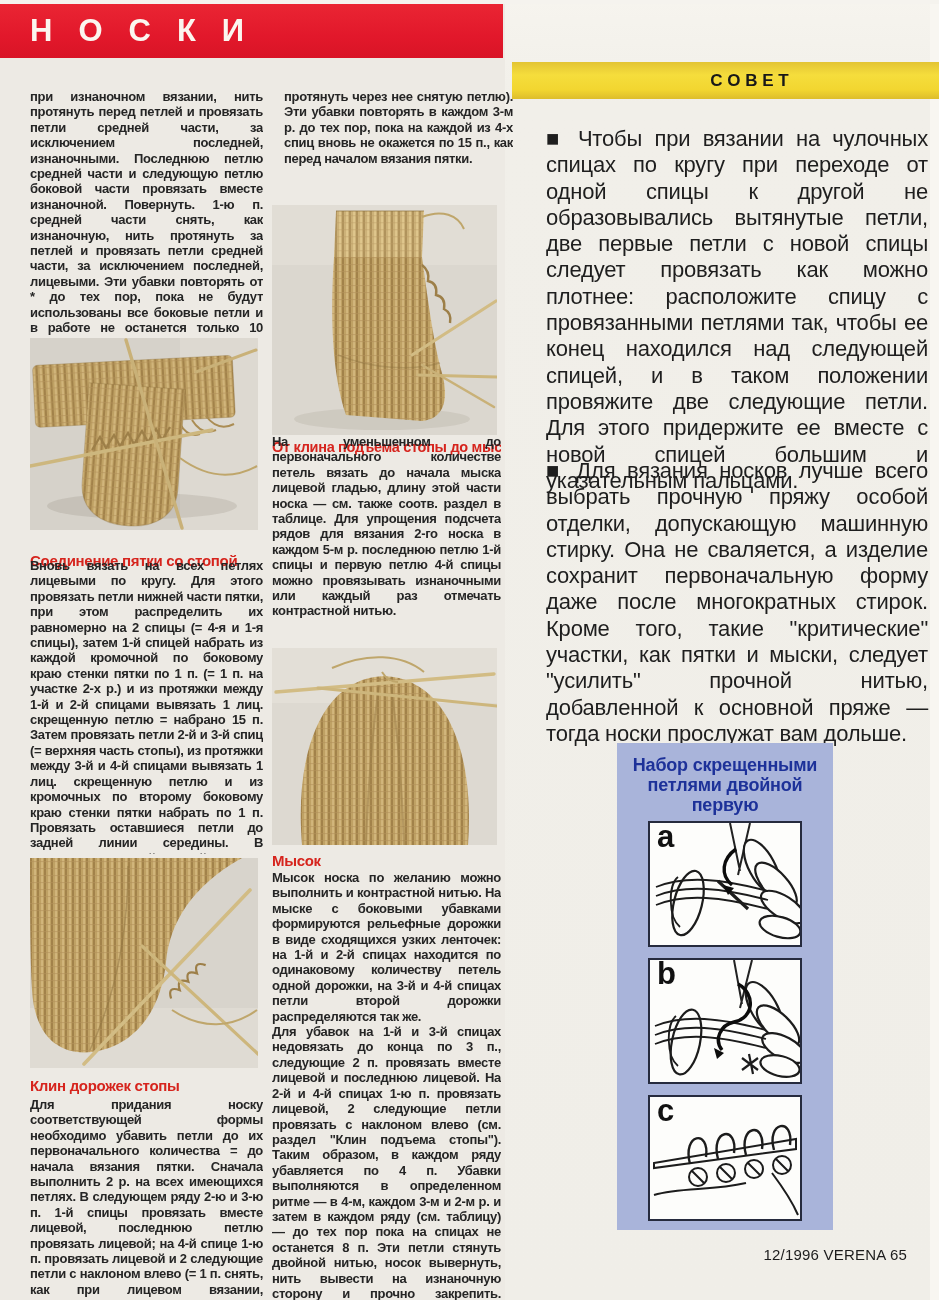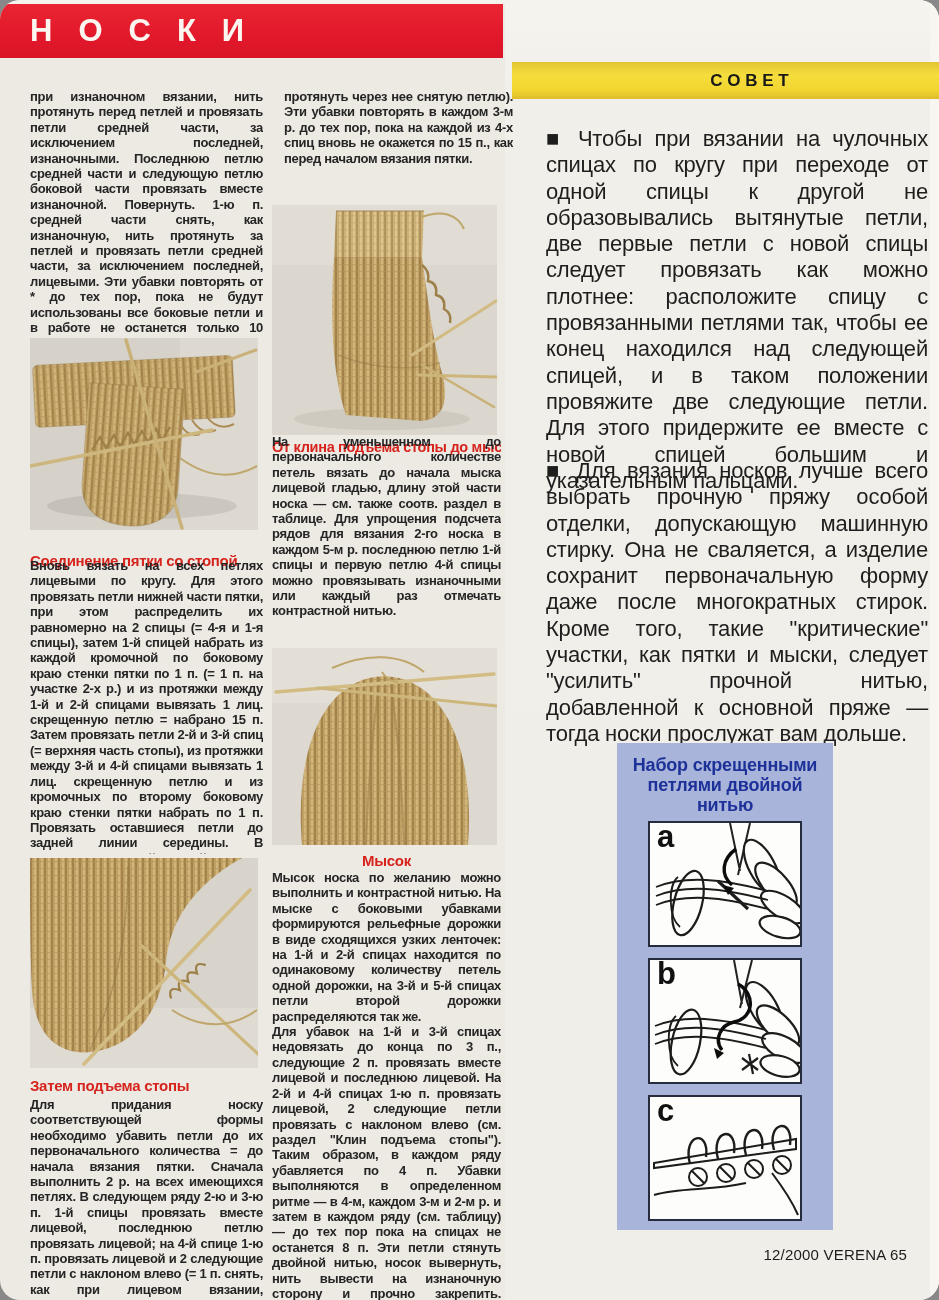--- a/index.html
+++ b/index.html
@@ -1,17 +1,17 @@
 <!DOCTYPE html>
 <html><head>
 <meta charset="utf-8">
 <style>
   html,body{margin:0;padding:0;background:#888;}
   .page{position:relative;width:939px;height:1300px;margin:0 auto;overflow:hidden;
-        background:#edeae4;font-family:"Liberation Sans","DejaVu Sans",sans-serif;color:#222;border-radius:20px;}
+        background:#edeae4;font-family:"Liberation Sans","DejaVu Sans",sans-serif;color:#222;}
   .sidebar-bg{position:absolute;left:505px;top:0;width:434px;height:1300px;
         background:linear-gradient(180deg,#f6f4ee 0%,#f1efe9 8%,#f0eee8 100%);}
   .page-edge{position:absolute;right:0;top:0;width:9px;height:1300px;background:#f8f6f1;}
   .top-edge{position:absolute;left:0;top:0;width:939px;height:4px;background:#f5f3ee;}
 
   
   .redbar{position:absolute;left:0;top:4px;width:503px;height:54px;
         background:linear-gradient(180deg,#ea2533,#e2182b 60%,#d91426);}
   .redbar .t{position:absolute;left:30px;top:0;line-height:54px;font-size:31px;font-weight:bold;
         letter-spacing:26px;color:#fbf6ef;}
@@ -117,21 +117,21 @@
       <rect y="150" width="228" height="60" fill="#dfdbd3"></rect>
       <path d="M0 0 H212 C162 28 140 64 136 104 C132 148 108 188 62 194 C24 198 4 172 2 132 C0 96 0 48 0 0 Z" fill="url(#rib)"></path>
       <path d="M98 8 C98 70 88 132 60 192" stroke="#8f7440" stroke-width="1.5" opacity="0.5" fill="none"></path>
       <path d="M128 128 q6 -12 12 0 q6 -12 12 0 q6 -12 12 0 q6 -12 12 0" stroke="#9d7f48" stroke-width="2.2" fill="none" transform="rotate(-44 150 118)"></path>
       <line x1="54" y1="206" x2="220" y2="32" stroke="#d2bc84" stroke-width="3.6" stroke-linecap="round"></line>
       <line x1="112" y1="88" x2="228" y2="196" stroke="#cdb67c" stroke-width="3.2" stroke-linecap="round"></line>
       <path d="M142 152 C172 172 202 170 227 152" stroke="#bfa66b" stroke-width="2" fill="none"></path>
     </svg>
   </div>
 
-  <div class="blk rhead small" style="left:30px;top:1077px;width:233px;">Затем подъема стопы</div>
+  <div class="blk rhead small" style="left:30px;top:1077px;width:233px;">Клин дорожек стопы</div>
 
   <div class="blk body-text" style="left:30px;top:1097px;width:233px;height:203px;">
     <p>Для придания носку соответствующей формы необходимо убавить петли до их первоначального количества = до начала вязания пятки. Сначала выполнить 2 р. на всех имеющихся петлях. В следующем ряду 2-ю и 3-ю п. 1-й спицы провязать вместе лицевой, последнюю петлю провязать лицевой; на 4-й спице 1-ю п. провязать лицевой и 2 следующие петли с наклоном влево (= 1 п. снять, как при лицевом вязании, следующую петлю провязать лицевой и</p>
   </div>
 
   <div class="blk body-text" style="left:284px;top:89px;width:229px;height:102px;">
     <p>протянуть через нее снятую петлю). Эти убавки повторять в каждом 3-м р. до тех пор, пока на каждой из 4-х спиц вновь не окажется по 15 п., как перед началом вязания пятки.</p>
   </div>
 
   <div class="photo" style="left:272px;top:205px;width:225px;height:230px;">
@@ -163,36 +163,36 @@
       <rect width="225" height="197" fill="#ddd9d1"></rect>
       <rect width="225" height="55" fill="#e3dfd7"></rect>
       <path d="M30 197 C22 100 52 30 112 28 C172 30 203 100 196 197 Z" fill="url(#rib)"></path>
       <path d="M108 30 C100 85 96 140 94 197 M118 30 C126 85 130 140 132 197" stroke="#9c7f48" stroke-width="2" opacity="0.55" fill="none"></path>
       <line x1="4" y1="44" x2="222" y2="26" stroke="#d2bc84" stroke-width="3.4" stroke-linecap="round"></line>
       <line x1="46" y1="40" x2="225" y2="58" stroke="#cdb67c" stroke-width="3" stroke-linecap="round"></line>
       <path d="M60 20 C95 4 130 6 152 24 M110 24 q6 10 16 10" stroke="#bfa66b" stroke-width="2" fill="none"></path>
     </svg>
   </div>
 
-  <div class="blk rhead small" style="left:272px;top:852px;width:229px;text-align:center;">Мысок</div>
+  <div class="blk rhead small" style="left:272px;top:852px;width:229px;">Мысок</div>
 
   <div class="blk body-text" style="left:272px;top:870px;width:229px;height:430px;">
-    <p>Мысок носка по желанию можно выполнить и контрастной нитью. На мыске с боковыми убавками формируются рельефные дорожки в виде сходящихся узких ленточек: на 1-й и 2-й спицах находится по одинаковому количеству петель одной дорожки, на 3-й и 5-й спицах петли второй дорожки распределяются так же.</p>
+    <p>Мысок носка по желанию можно выполнить и контрастной нитью. На мыске с боковыми убавками формируются рельефные дорожки в виде сходящихся узких ленточек: на 1-й и 2-й спицах находится по одинаковому количеству петель одной дорожки, на 3-й и 4-й спицах петли второй дорожки распределяются так же.</p>
     <p>Для убавок на 1-й и 3-й спицах недовязать до конца по 3 п., следующие 2 п. провязать вместе лицевой и последнюю лицевой. На 2-й и 4-й спицах 1-ю п. провязать лицевой, 2 следующие петли провязать с наклоном влево (см. раздел "Клин подъема стопы"). Таким образом, в каждом ряду убавляется по 4 п. Убавки выполняются в определенном ритме — в 4-м, каждом 3-м и 2-м р. и затем в каждом ряду (см. таблицу) — до тех пор пока на спицах не останется 8 п. Эти петли стянуть двойной нитью, носок вывернуть, нить вывести на изнаночную сторону и прочно закрепить. Оставшиеся петли боковых дорожек можно также сшить швом "петля в петлю" с лицевой стороны изделия.</p>
   </div>
 
   <div class="yband">
     <span class="t" style="letter-spacing:0;">С О В Е Т</span>
   </div>
 
   <div class="tip" style="left:546px;top:126px;">■ Чтобы при вязании на чулочных спицах по кругу при переходе от одной спицы к другой не образовывались вытянутые петли, две первые петли с новой спицы следует провязать как можно плотнее: расположите спицу с провязанными петлями так, чтобы ее конец находился над следующей спицей, и в таком положении провяжите две следующие петли. Для этого придержите ее вместе с новой спицей большим и указательным пальцами.</div>
   <div class="tip" style="left:546px;top:458px;">■ Для вязания носков лучше всего выбрать прочную пряжу особой отделки, допускающую машинную стирку. Она не сваляется, а изделие сохранит первоначальную форму даже после многократных стирок. Кроме того, такие "критические" участки, как пятки и мыски, следует "усилить" прочной нитью, добавленной к основной пряже — тогда носки прослужат вам дольше.</div>
 
   <div class="bluebox">
-    <div class="btitle">Набор скрещенными петлями двойной нитью</div>
+    <div class="btitle">Набор скрещенными петлями двойной первую</div>
 
     <div class="fig">
       <svg viewBox="0 0 150 122">
         <path d="M80 0 L90 48 M100 0 L88 52" stroke="#222" stroke-width="2" fill="none"></path>
         <g fill="#fdfdfb" stroke="#1c1c1c" stroke-width="2.2">
           <ellipse cx="112" cy="44" rx="13" ry="30" transform="rotate(-28 112 44)"></ellipse>
           <ellipse cx="126" cy="62" rx="12" ry="28" transform="rotate(-42 126 62)"></ellipse>
           <ellipse cx="133" cy="84" rx="11" ry="25" transform="rotate(-58 133 84)"></ellipse>
           <ellipse cx="130" cy="104" rx="10" ry="21" transform="rotate(-74 130 104)"></ellipse>
           <ellipse cx="38" cy="80" rx="14" ry="33" transform="rotate(14 38 80)"></ellipse>
@@ -240,14 +240,14 @@
           <circle cx="104" cy="72" r="9"></circle>
           <circle cx="132" cy="68" r="9"></circle>
           <path d="M42 74 l12 12 M70 70 l12 12 M98 66 l12 12 M126 62 l12 12"></path>
         </g>
         <path d="M4 98 C30 90 62 94 96 86 M122 76 C134 92 142 104 148 118" stroke="#1c1c1c" stroke-width="2" fill="none"></path>
       </svg>
       <span class="lbl">c</span>
     </div>
   </div>
 
-  <div class="footer">12/2000 VERENA 65</div>
+  <div class="footer">12/1996 VERENA 65</div>
 </div>
 
 </body></html>

